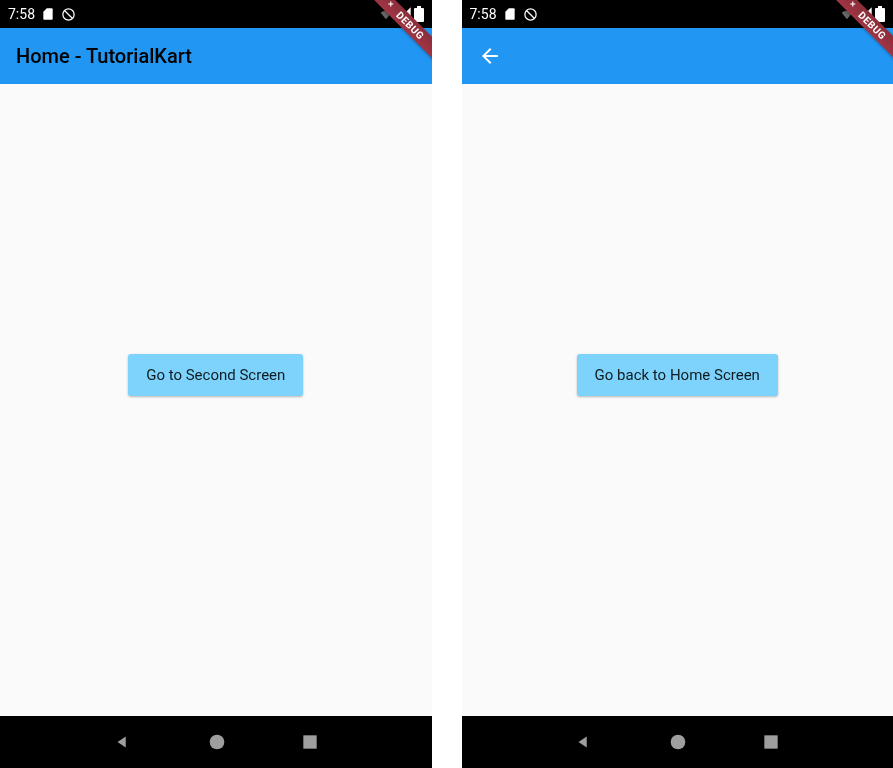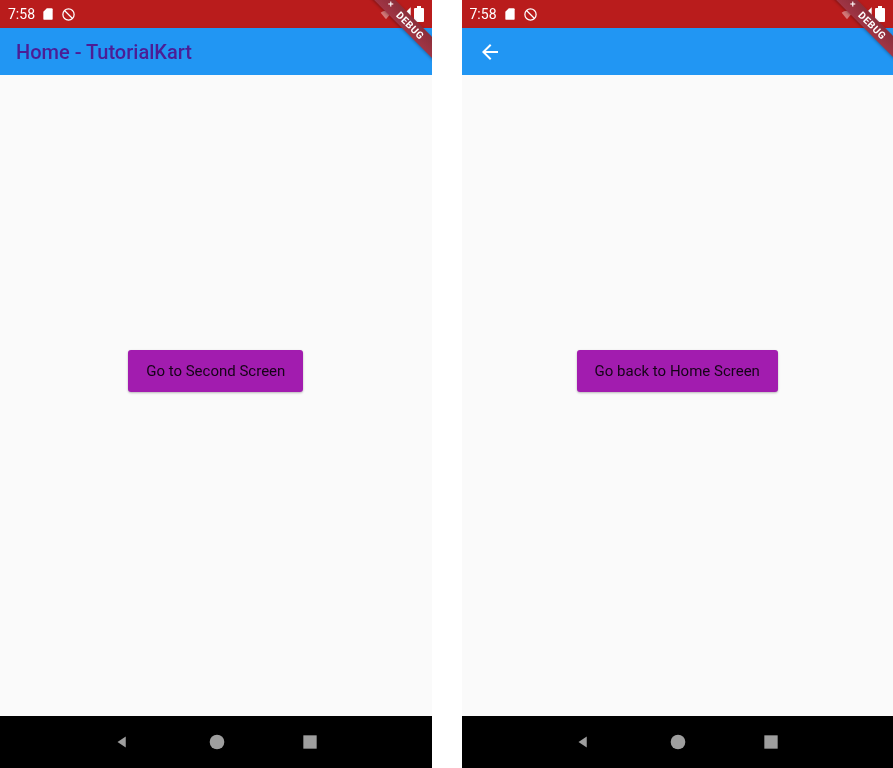--- a/index.html
+++ b/index.html
@@ -24,21 +24,21 @@
       height: 768px;
       display: flex;
       flex-direction: column;
       background: #fafafa;
       position: relative;
       overflow: hidden;
     }
     
     .status-bar {
       height: 28px;
-      background: #b91c1c;
+      background: #000000;
       display: flex;
       align-items: center;
       justify-content: space-between;
       padding: 0 8px;
       color: white;
       font-size: 14px;
     }
     
     .status-left {
       display: flex;
@@ -51,26 +51,26 @@
       align-items: center;
       gap: 2px;
     }
     
     .status-icon {
       display: inline-flex;
       align-items: center;
     }
     
     .app-bar {
-      height: 47px;
+      height: 56px;
       background: #2196f3;
       display: flex;
       align-items: center;
       padding: 0 16px;
-      color: #4c1d95;
+      color: #000000;
       box-shadow: 0 2px 4px rgba(0,0,0,0.15);
     }
     
     .app-bar-title {
       font-size: 20px;
       font-weight: 500;
     }
     
     .back-button {
       margin-right: 24px;
@@ -81,21 +81,21 @@
     
     .content {
       flex: 1;
       display: flex;
       align-items: center;
       justify-content: center;
       background: #fafafa;
     }
     
     .raised-button {
-      background: #a21caf;
+      background: #7dd3fc;
       color: rgba(0,0,0,0.87);
       border: none;
       padding: 12px 18px;
       font-size: 15px;
       font-weight: 400;
       border-radius: 3px;
       cursor: pointer;
       box-shadow: 0 1px 2px rgba(0,0,0,0.18), 0 1px 3px rgba(0,0,0,0.1);
       font-family: inherit;
       margin-top: -50px;

